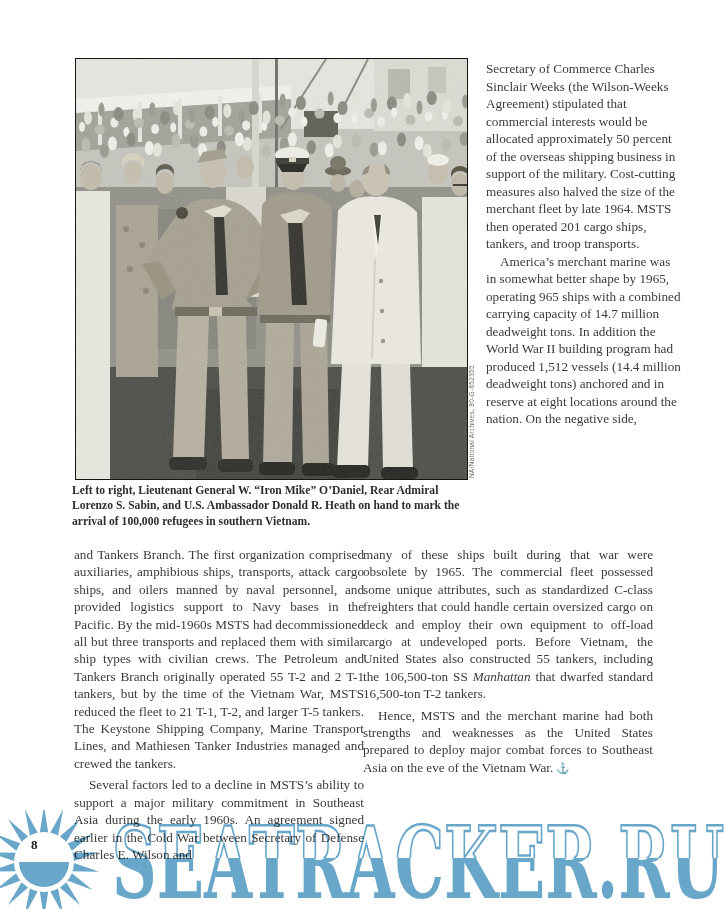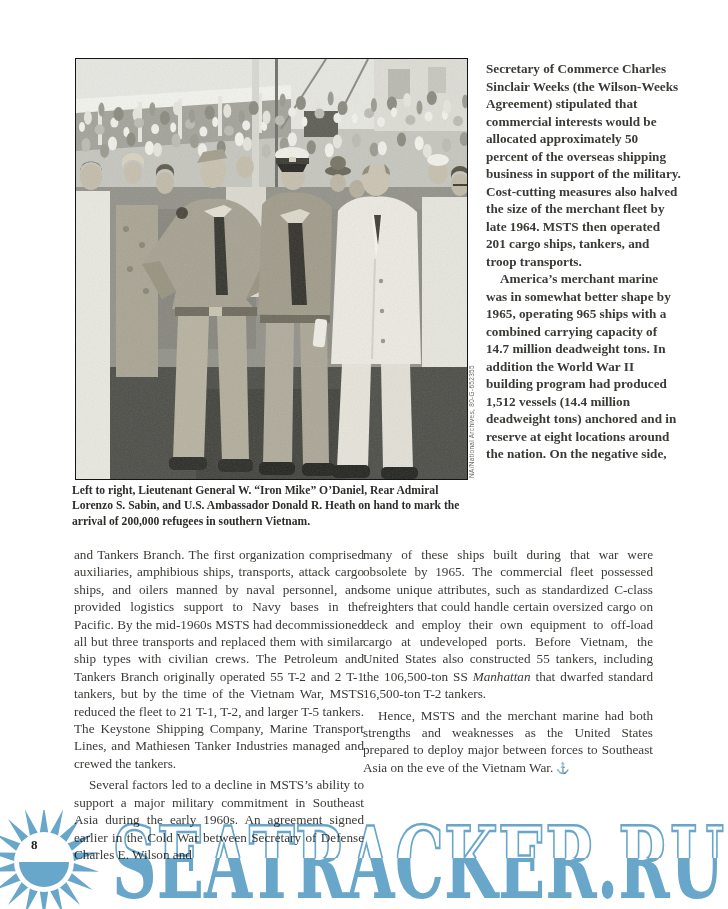--- a/index.html
+++ b/index.html
@@ -13,21 +13,21 @@
   .photo-figure svg{display:block;}
   .photo-credit{position:absolute;left:468px;top:478px;transform:rotate(-90deg);
     transform-origin:left top;font-family:"Liberation Sans",sans-serif;
     font-size:6.5px;color:#6a6a66;white-space:nowrap;letter-spacing:.3px;width:110px;}
 
   .photo-caption{position:absolute;left:72px;top:483px;width:402px;
     font-weight:bold;font-size:11.6px;line-height:15.4px;color:#2d2d2a;}
 
   
   .sidebar-col{position:absolute;left:486px;top:60px;width:196px;
-    font-size:13.2px;line-height:17.5px;text-align:left;font-weight:bold;}
+    font-size:13.2px;line-height:17.5px;text-align:left;}
   .sidebar-col p{margin:0;}
   .sidebar-col p.indent{text-indent:14px;}
 
   .body-col{position:absolute;top:542px;width:298px;
     font-size:13.2px;line-height:17.4px;text-align:justify;}
   .body-col p{margin:4px;}
   .body-col p.indent{text-indent:15px;}
   .left-col{left:70px;}
   .right-col{left:359px;}
   .italic{font-style:italic;}
@@ -235,35 +235,35 @@
       <path d="M305,305 L307,410 L337,410 L334,305 Z" fill="#e2e0d6"></path>
       <rect x="256" y="406" width="38" height="13" rx="5" fill="#23231f"></rect>
       <rect x="305" y="408" width="37" height="12" rx="5" fill="#23231f"></rect>
 
       <rect width="391" height="420" filter="url(#grain)" opacity="0.16"></rect>
     </svg>
   </figure>
 
   <div class="photo-credit">NA/National Archives, 80-G-652355</div>
 
-  <div class="photo-caption">Left to right, Lieutenant General W. “Iron Mike” O’Daniel, Rear Admiral Lorenzo S. Sabin, and U.S. Ambassador Donald R. Heath on hand to mark the arrival of 200,000 refugees in southern Vietnam.</div>
+  <div class="photo-caption">Left to right, Lieutenant General W. “Iron Mike” O’Daniel, Rear Admiral Lorenzo S. Sabin, and U.S. Ambassador Donald R. Heath on hand to mark the arrival of 100,000 refugees in southern Vietnam.</div>
 
   <div class="sidebar-col">
     <p>Secretary of Commerce Charles Sinclair Weeks (the Wilson-Weeks Agreement) stipulated that commercial interests would be allocated approximately 50 percent of the overseas shipping business in support of the military. Cost-cutting measures also halved the size of the merchant fleet by late 1964. MSTS then operated 201 cargo ships, tankers, and troop transports.</p>
     <p class="indent">America’s merchant marine was in somewhat better shape by 1965, operating 965 ships with a combined carrying capacity of 14.7 million deadweight tons. In addition the World War II building program had produced 1,512 vessels (14.4 million deadweight tons) anchored and in reserve at eight locations around the nation. On the negative side,</p>
   </div>
 
   <div class="body-col left-col">
     <p>and Tankers Branch. The first organization comprised auxiliaries, amphibious ships, transports, attack cargo ships, and oilers manned by naval personnel, and provided logistics support to Navy bases in the Pacific. By the mid-1960s MSTS had decommissioned all but three transports and replaced them with similar ship types with civilian crews. The Petroleum and Tankers Branch originally operated 55 T-2 and 2 T-1 tankers, but by the time of the Vietnam War, MSTS reduced the fleet to 21 T-1, T-2, and larger T-5 tankers. The Keystone Shipping Company, Marine Transport Lines, and Mathiesen Tanker Industries managed and crewed the tankers.</p>
     <p class="indent">Several factors led to a decline in MSTS’s ability to support a major military commitment in Southeast Asia during the early 1960s. An agreement signed earlier in the Cold War between Secretary of Defense Charles E. Wilson and</p>
   </div>
 
   <div class="body-col right-col">
     <p><span>many of these ships built during that war were obsolete by 1965. The commercial fleet possessed some unique attributes, such as standardized C-class freighters that could handle certain oversized cargo on deck and employ their own equipment to off-load cargo at undeveloped ports. Before Vietnam, the United States also constructed 55 tankers, including the 106,500-ton SS </span><span class="italic">Manhattan</span><span> that dwarfed standard 16,500-ton T-2 tankers.</span></p>
-    <p class="indent"><span>Hence, MSTS and the merchant marine had both strengths and weaknesses as the United States prepared to deploy major between forces to Southeast Asia on the eve of the Vietnam War. </span><span class="end-mark">⚓</span></p>
+    <p class="indent"><span>Hence, MSTS and the merchant marine had both strengths and weaknesses as the United States prepared to deploy major combat forces to Southeast Asia on the eve of the Vietnam War. </span><span class="end-mark">⚓</span></p>
   </div>
 
   <div class="page-number">8</div>
 
   <svg class="watermark" width="728" height="99" viewBox="0 0 728 99">
     <defs>
       <clipPath id="wm-top">
           <rect x="0" y="0" width="728" height="48"></rect>
         </clipPath>
       <clipPath id="wm-bottom">

